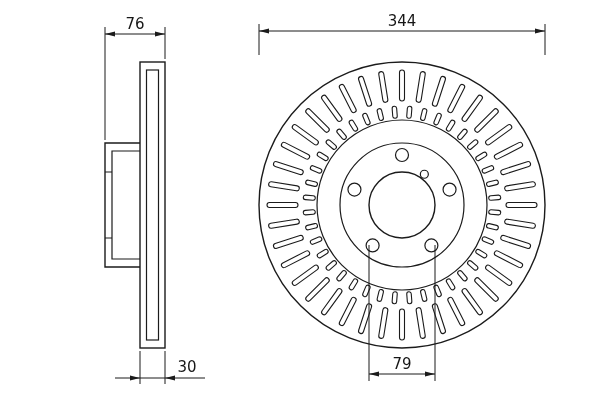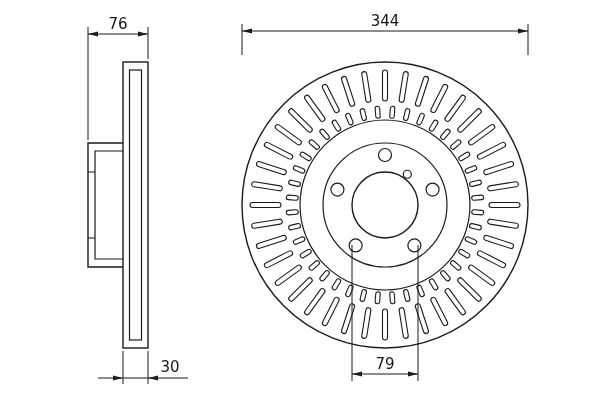--- a/index.html
+++ b/index.html
@@ -7,20 +7,21 @@
     padding: 0;
     background: #ffffff;
     font-family: "DejaVu Sans", "Liberation Sans", sans-serif;
   }
   .canvas {
     position: relative;
     width: 584px;
     height: 400px;
     background: #ffffff;
     overflow: hidden;
+    margin-left: 17px;
   }
   svg { display: block; }
   .outline   { fill: none; stroke: #1b1b1b; stroke-width: 1.4; }
   .outline-thin { fill: none; stroke: #1b1b1b; stroke-width: 1.2; }
   .dim-line  { stroke: #1b1b1b; stroke-width: 1; fill: none; }
   .arrow     { fill: #1b1b1b; stroke: none; }
   text.dim   { font: 15px "DejaVu Sans", "Liberation Sans", sans-serif;
                fill: #161616; text-anchor: middle; }
 </style>
 </head>

